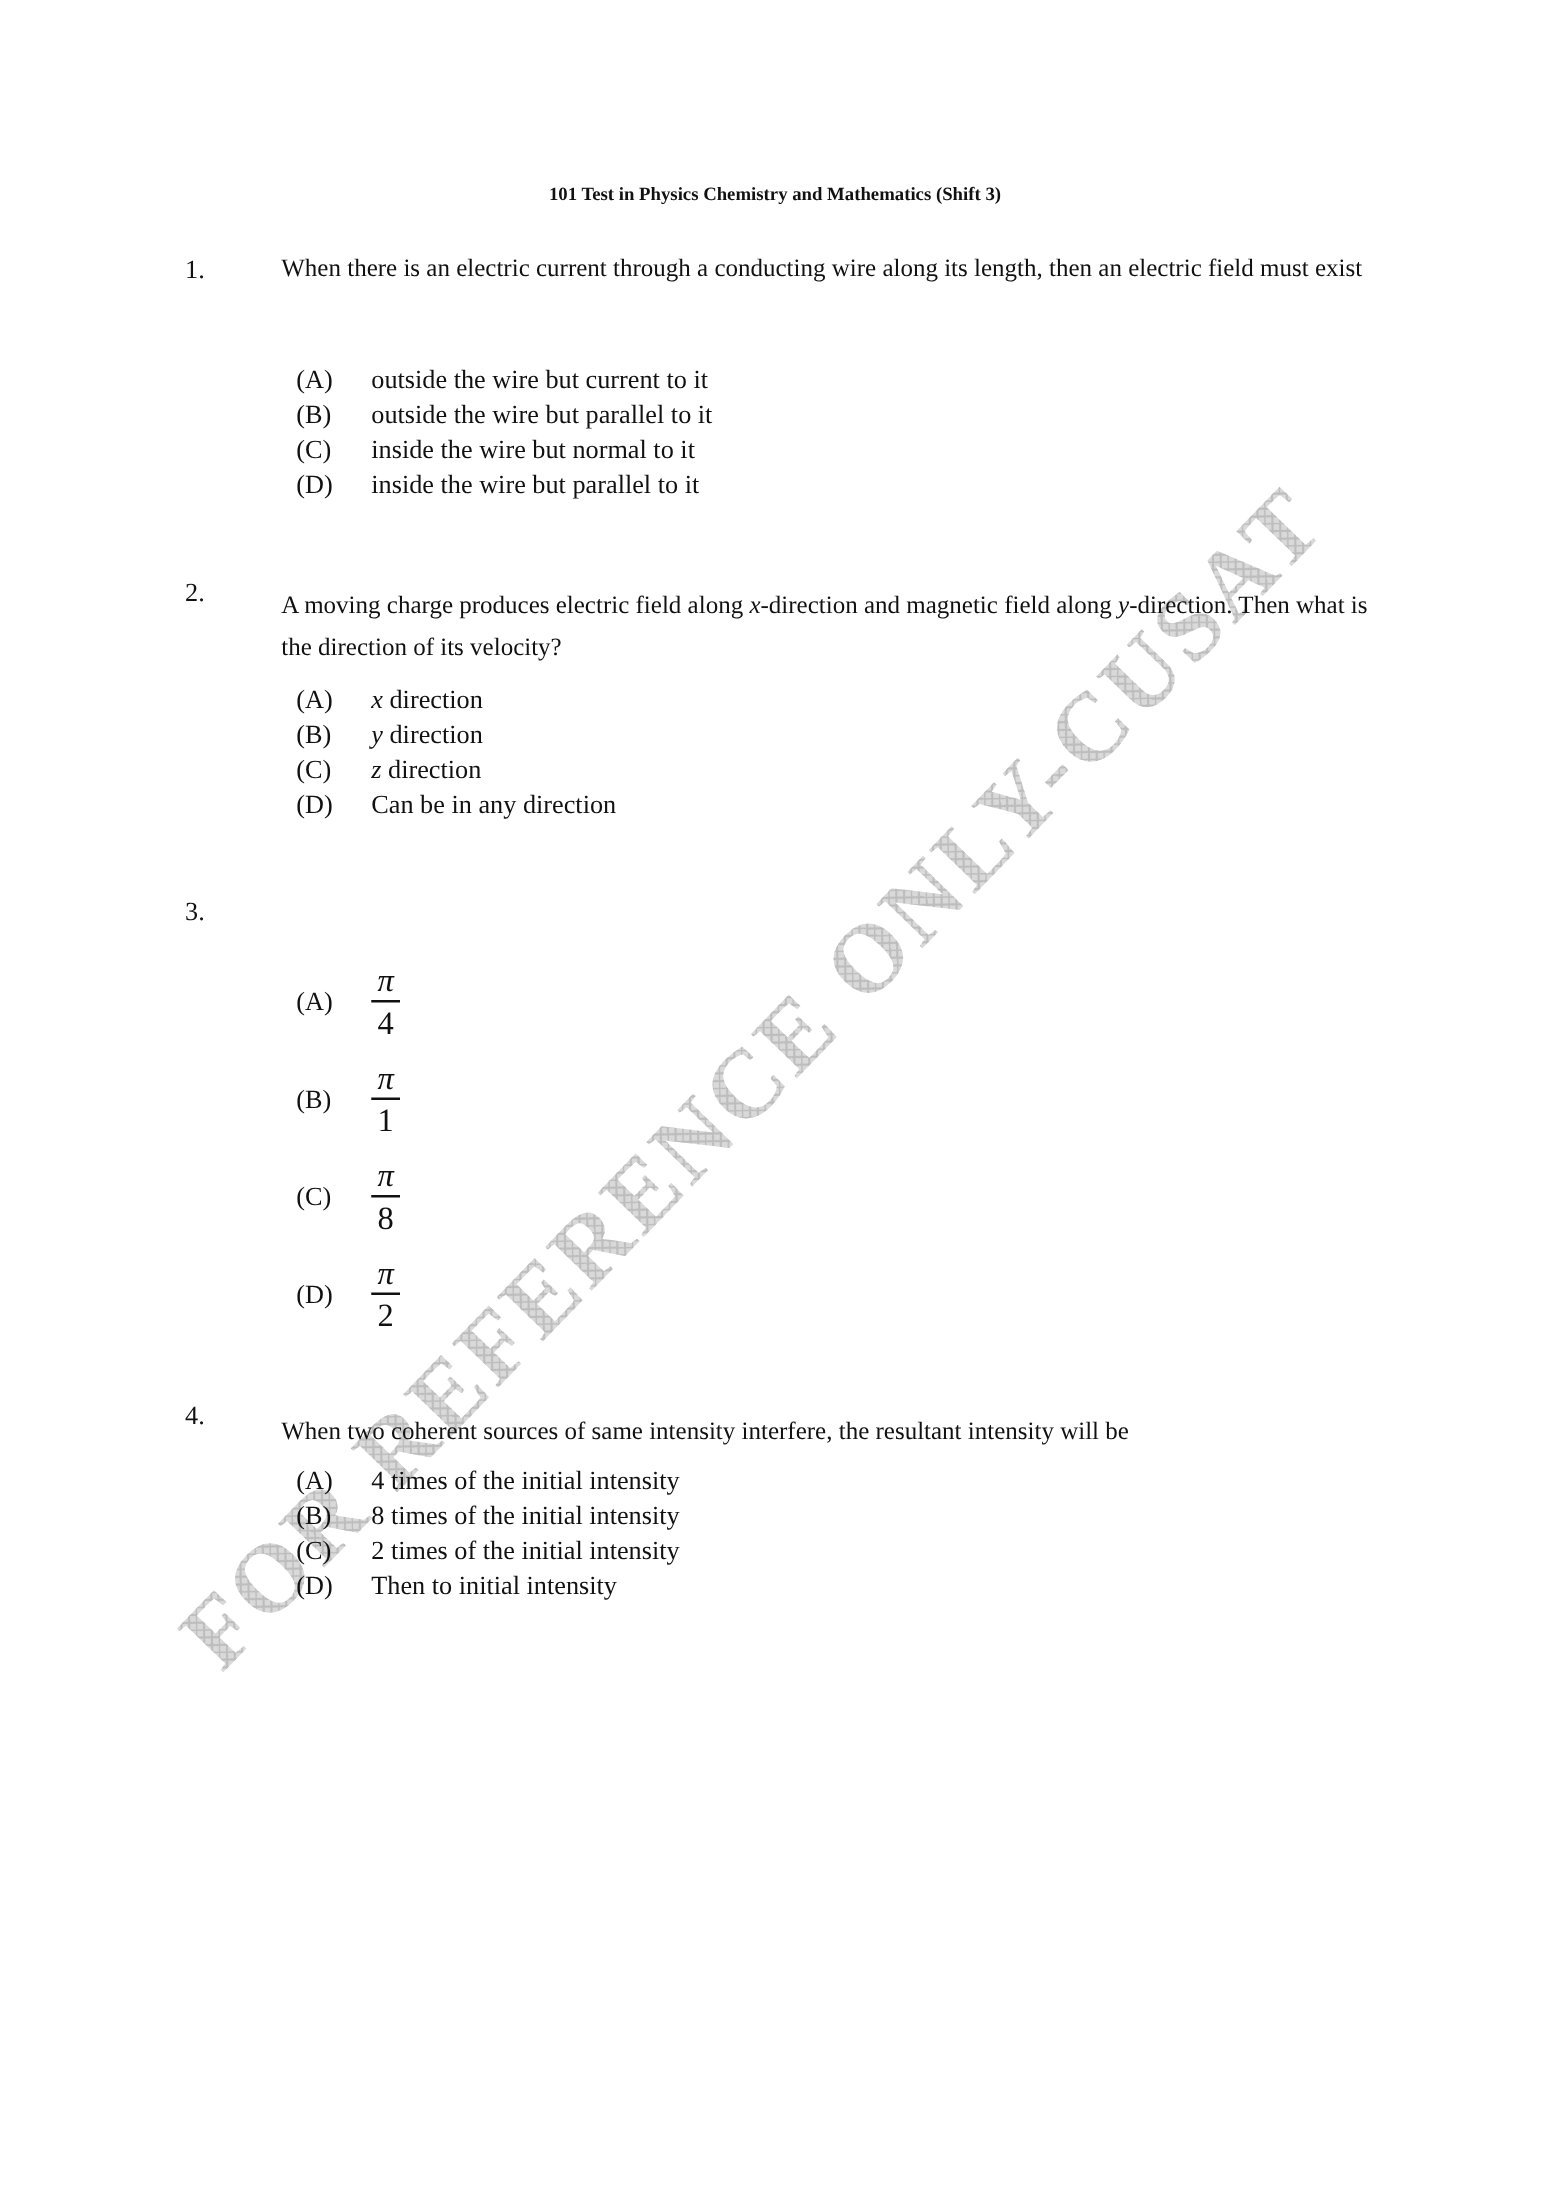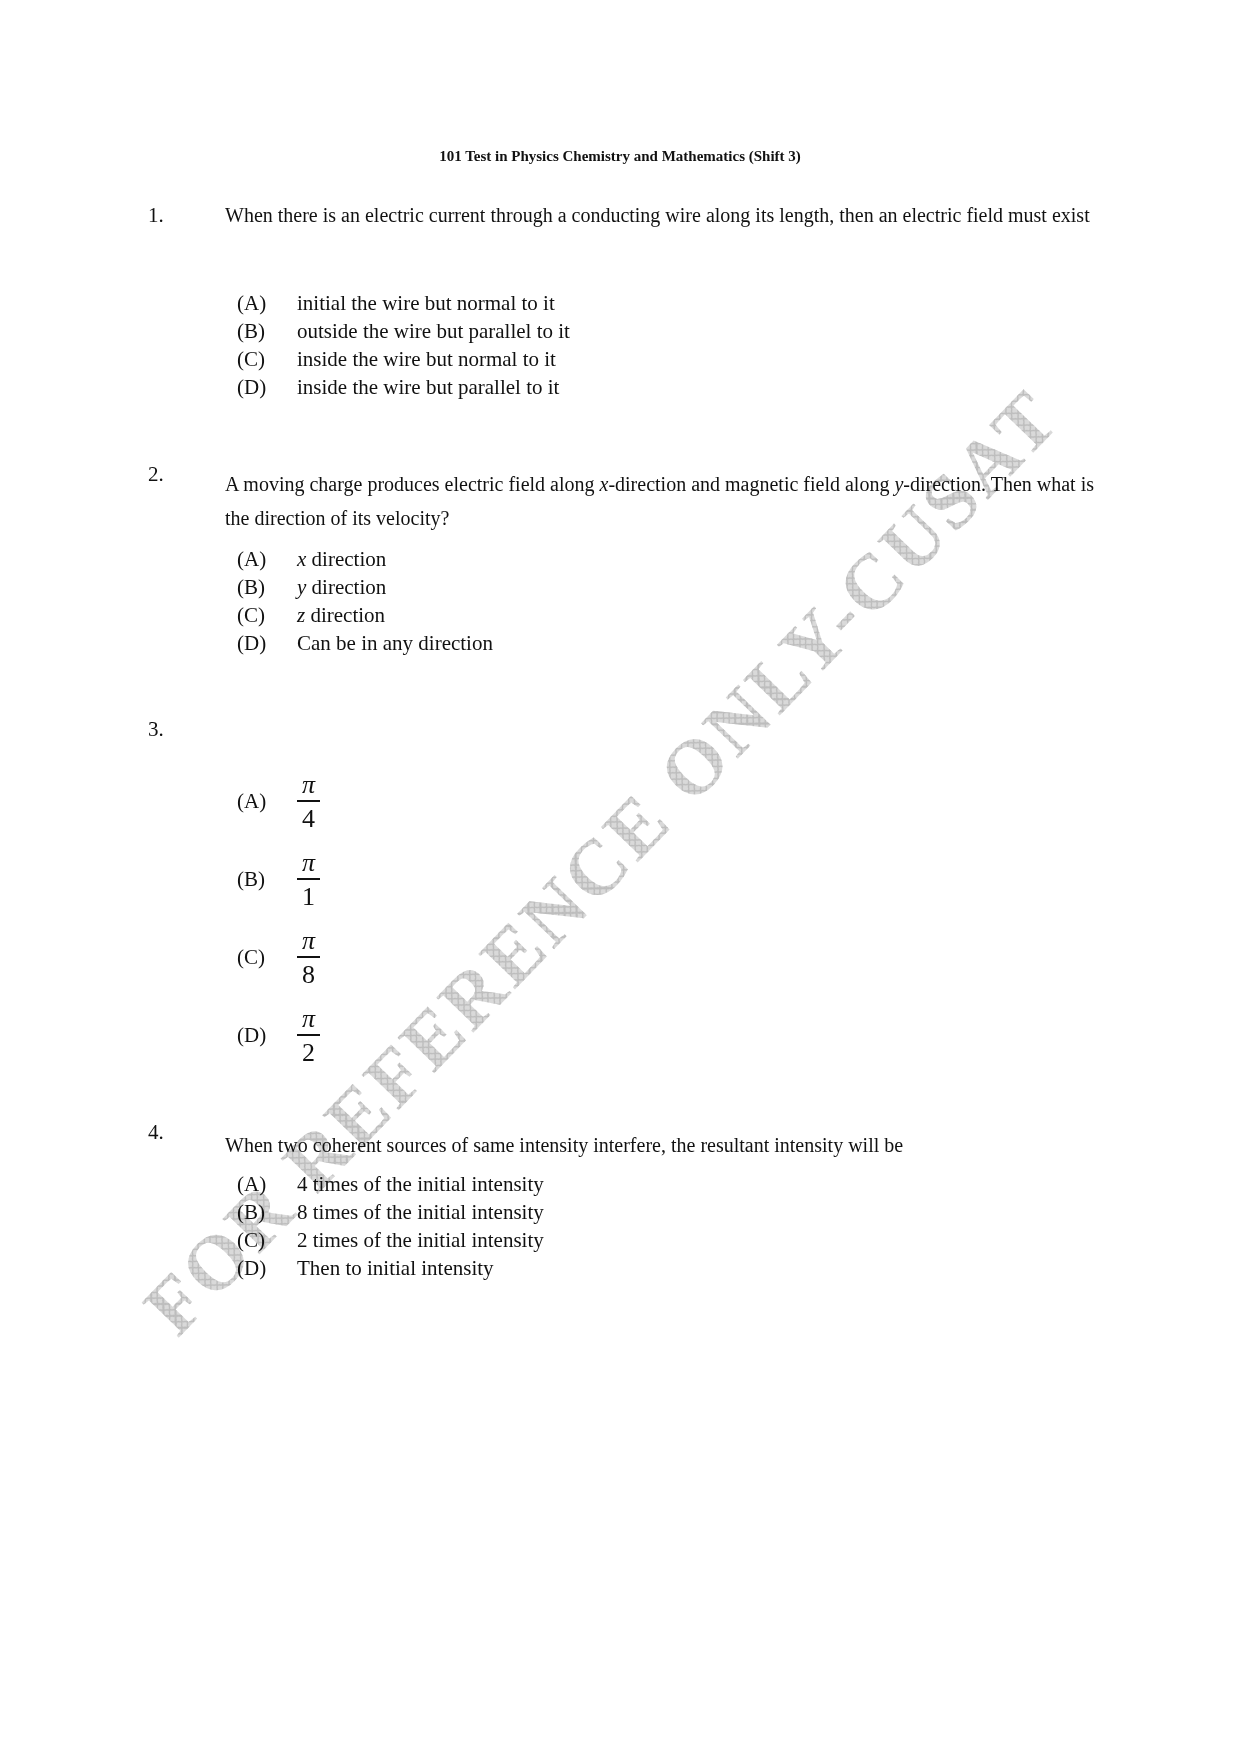--- a/index.html
+++ b/index.html
@@ -88,21 +88,21 @@
 
   <div class="watermark">FOR REFERENCE ONLY-CUSAT</div>
 
   <div class="title">101 Test in Physics Chemistry and Mathematics (Shift 3)</div>
 
   <div class="qnum" style="top:198px">1.</div>
   <div class="stem" style="top:198px">When there is an electric current through a conducting wire along its length, then an electric field must exist</div>
   <div class="opts" style="top:289px">
     <div class="opt">
       <span class="opt-label">(A)</span>
-      <span class="opt-text">initial the wire but normal to it</span>
+      <span class="opt-text">outside the wire but current to it</span>
     </div>
     <div class="opt">
       <span class="opt-label">(B)</span>
       <span class="opt-text">outside the wire but parallel to it</span>
     </div>
     <div class="opt">
       <span class="opt-label">(C)</span>
       <span class="opt-text">inside the wire but normal to it</span>
     </div>
     <div class="opt">

